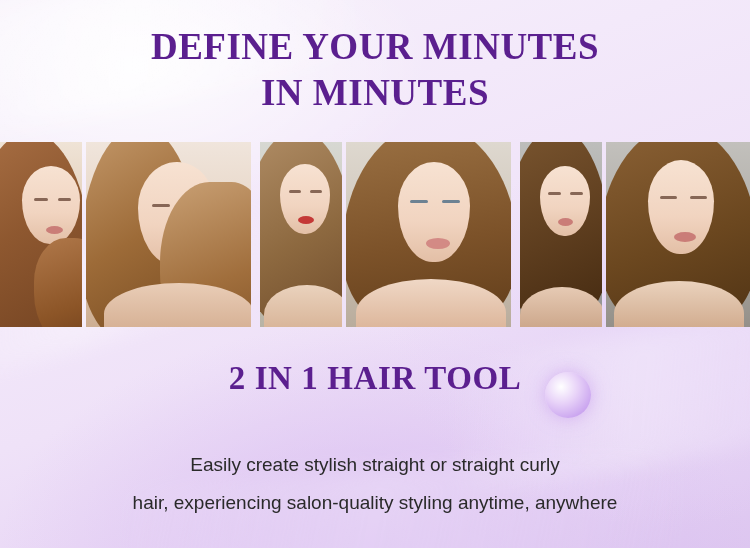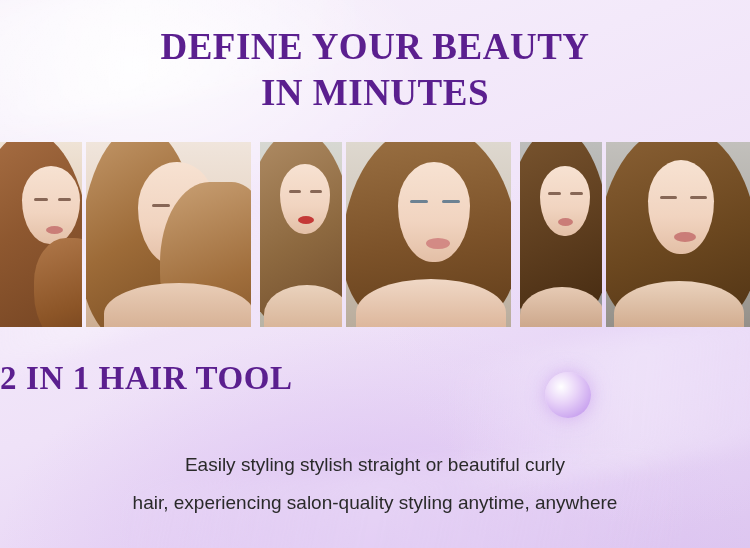--- a/index.html
+++ b/index.html
@@ -111,21 +111,21 @@
     background: #6b4a3a;
     opacity: 0.8;
   }
 
   
   .subhead-wrap {
     position: absolute;
     top: 360px;
     left: 0;
     width: 750px;
-    text-align: left;
+    text-align: center;
   }
   .orb {
     position: absolute;
     left: 545px;
     top: 12px;
     width: 46px;
     height: 46px;
     border-radius: 50%;
     background: radial-gradient(circle at 35% 32%, #ffffff 0%, #e8d3f8 38%, #c9a3ef 78%, #b98fe6 100%);
     box-shadow: 0 0 18px rgba(190,140,235,0.55);
@@ -155,21 +155,21 @@
 <body>
 
 <div class="banner">
 
   <div class="streak s1"></div>
   <div class="streak s2"></div>
   <div class="streak s3"></div>
   <div class="streak s4"></div>
 
   <div class="headline">
-    <span>DEFINE YOUR BEAUTY</span>
+    <span>DEFINE YOUR MINUTES</span>
     <span class="line2">IN MINUTES</span>
   </div>
 
   <div class="strip">
 
     <div class="photo p1">
       <div class="ph-inner bg-a"></div>
       <div class="hair" style="left:-30px; top:-10px; width:120px; height:210px; background:linear-gradient(145deg,#a66a3d 0%,#8a5229 45%,#6d3d1c 100%); opacity:0.95;"></div>
       <div class="face" style="left:22px; top:24px; width:58px; height:78px;"></div>
       <div class="eye" style="left:34px; top:56px; width:14px;"></div>
@@ -230,17 +230,17 @@
     </div>
 
   </div>
 
   <div class="subhead-wrap">
     <div class="orb"></div>
     <div class="subhead">2 IN 1 HAIR TOOL</div>
   </div>
 
   <div class="tagline">
-    <span>Easily styling stylish straight or beautiful curly</span>
+    <span>Easily create stylish straight or straight curly</span>
     <span>hair, experiencing salon-quality styling anytime, anywhere</span>
   </div>
 
 </div>
 
 </body></html>

